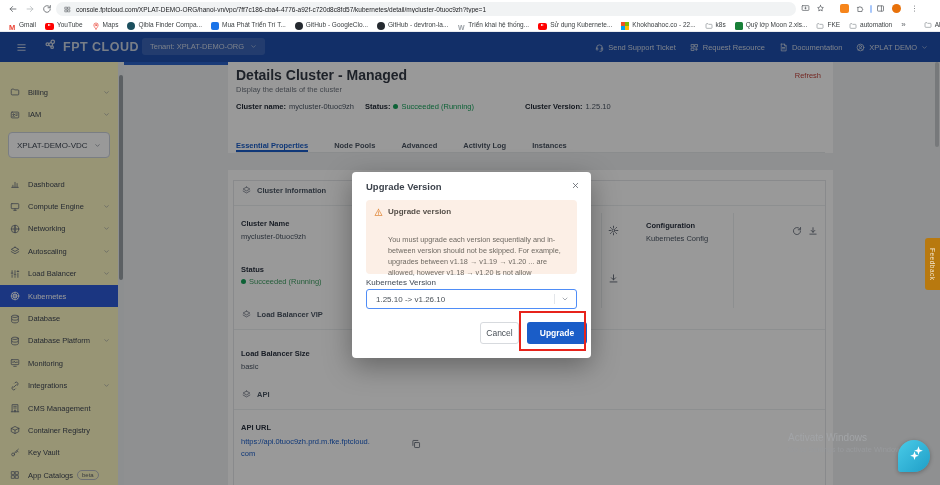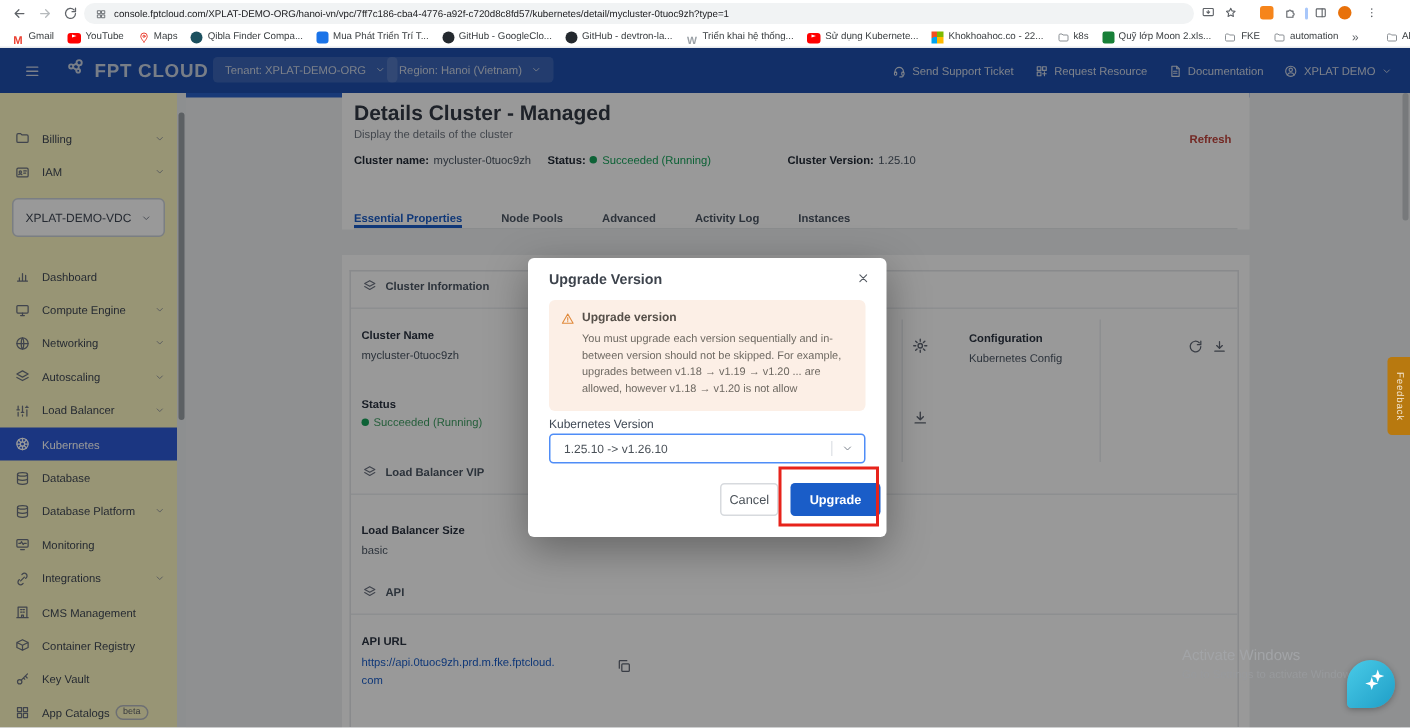--- a/index.html
+++ b/index.html
@@ -80,21 +80,21 @@
   .sb-scrollbar{position:absolute;top:30px;bottom:0;left:118px;width:6px;background:#eceef0;z-index:1}
   .sb-thumb{position:absolute;left:1px;top:13px;width:4px;height:205px;background:#9aa0a6;border-radius:2px}
   .win-scrollbar{position:absolute;top:30px;bottom:0;right:0;width:6px;background:#eef0f2;z-index:1}
   .win-thumb{position:absolute;left:1px;top:0;width:4px;height:85px;background:#c6cacd;border-radius:2px}
 
   
   .blue-strip{position:absolute;left:124px;top:30px;width:709px;height:3px;background:#2b62c9;z-index:1}
   .card{position:absolute;background:#fff;z-index:1}
   .top-card{left:228px;top:30px;width:605px;height:91px}
   .page-title{position:absolute;left:8px;top:5px;font-size:14px;font-weight:bold;color:#333a45}
-  .refresh-link{position:absolute;right:12px;top:26px;font-size:7.5px;font-weight:bold;color:#c0443c}
+  .refresh-link{position:absolute;right:12px;top:9px;font-size:7.5px;font-weight:normal;color:#c0443c}
   .page-subtitle{position:absolute;left:8px;top:23px;font-size:7.5px;color:#6f7680}
   .meta-row{position:absolute;left:0;top:40px;width:100%;height:12px}
   .meta-item{position:absolute;display:flex;align-items:center;gap:3px;font-size:7.5px;color:#4a5563;white-space:nowrap}
   .meta-item b{color:#222a36}
   .dot{width:5px;height:5px;border-radius:50%;background:#17a35b;flex:none}
   .status-green{color:#17a35b}
   .tabs{position:absolute;left:8px;right:8px;bottom:0;height:25px;display:flex;gap:26px;
     border-bottom:1px solid #e7e9ec}
   .tab{display:flex;align-items:flex-end;font-size:7.5px;font-weight:bold;color:#4b5563;
     border-bottom:2px solid transparent;white-space:nowrap}
@@ -130,21 +130,21 @@
   
   .modal{position:absolute;left:352px;top:140px;width:239px;height:186px;background:#fff;
     border-radius:4px;box-shadow:0 8px 28px rgba(0,0,0,.35);z-index:10}
   .modal-title{position:absolute;left:14px;top:9px;font-size:9.5px;font-weight:bold;color:#3d434c}
   .modal-close{position:absolute;right:11px;top:9px;width:9px;height:9px;color:#555b63}
   .warn-box{position:absolute;left:14px;right:14px;top:28px;height:74px;background:#fcefe6;
     border-radius:4px;padding:7px 8px 0 8px}
   .warn-head{display:flex;align-items:flex-start;gap:5px}
   .warn-head .ic{width:9px;height:9px;color:#e08a3c;margin-top:1px}
   .warn-title{font-size:8px;font-weight:bold;color:#554f49}
-  .warn-body{margin:4px 0 0 14px;font-size:7.3px;color:#6e6962;line-height:1.5}
+  .warn-body{margin:18px 0 0 14px;font-size:7.3px;color:#6e6962;line-height:1.5}
   .field-label{position:absolute;left:14px;top:106px;font-size:8px;color:#3f4854}
   .select{position:absolute;left:14px;right:14px;top:117px;height:20px;border:1px solid #4f8df7;
     border-radius:3px;display:flex;align-items:center;padding:0 7px 0 9px;background:#fff}
   .select-value{font-size:8px;color:#4a5158}
   .select-sep{width:1px;height:10px;background:#e3e6ea;margin-left:auto;margin-right:6px}
   .select .ic{width:8px;height:8px;color:#7b828c}
   .btn{position:absolute;top:150px;height:22px;border-radius:3px;display:flex;align-items:center;
     justify-content:center;font-size:8.5px}
   .btn-cancel{left:128px;width:39px;border:1px solid #d7dade;background:#fff;color:#4a5158}
   .btn-upgrade{left:175px;width:60px;background:#1a5dc8;color:#fff;font-weight:bold}
@@ -335,28 +335,20 @@
               <circle cx="5.5" cy="8.5" r="2.2"></circle>
               <circle cx="14" cy="4.5" r="2.8"></circle>
               <circle cx="13" cy="13" r="2"></circle>
               <path d="M7.5 7.4l3.8-1.9M13.7 7.3l-.5 3.7M7.6 9.8l3.5 2.3"></path>
             </svg>
           </span>
         <span class="brand-text">FPT CLOUD</span>
       </div>
       <div class="pill" style="left:142px">
         <span>Tenant: XPLAT-DEMO-ORG</span>
-        <span class="ic" data-icon="chev">
-            <svg viewBox="0 0 24 24" fill="none" stroke="currentColor" stroke-width="2" stroke-linecap="round" stroke-linejoin="round">
-              <path d="M6 9l6 6 6-6"></path>
-            </svg>
-          </span>
-      </div>
-      <div class="pill" style="left:258px">
-        <span>Region: Hanoi (Vietnam)</span>
         <span class="ic" data-icon="chev">
             <svg viewBox="0 0 24 24" fill="none" stroke="currentColor" stroke-width="2" stroke-linecap="round" stroke-linejoin="round">
               <path d="M6 9l6 6 6-6"></path>
             </svg>
           </span>
       </div>
       <div class="hlinks">
         <div class="bm-list">
           
         

